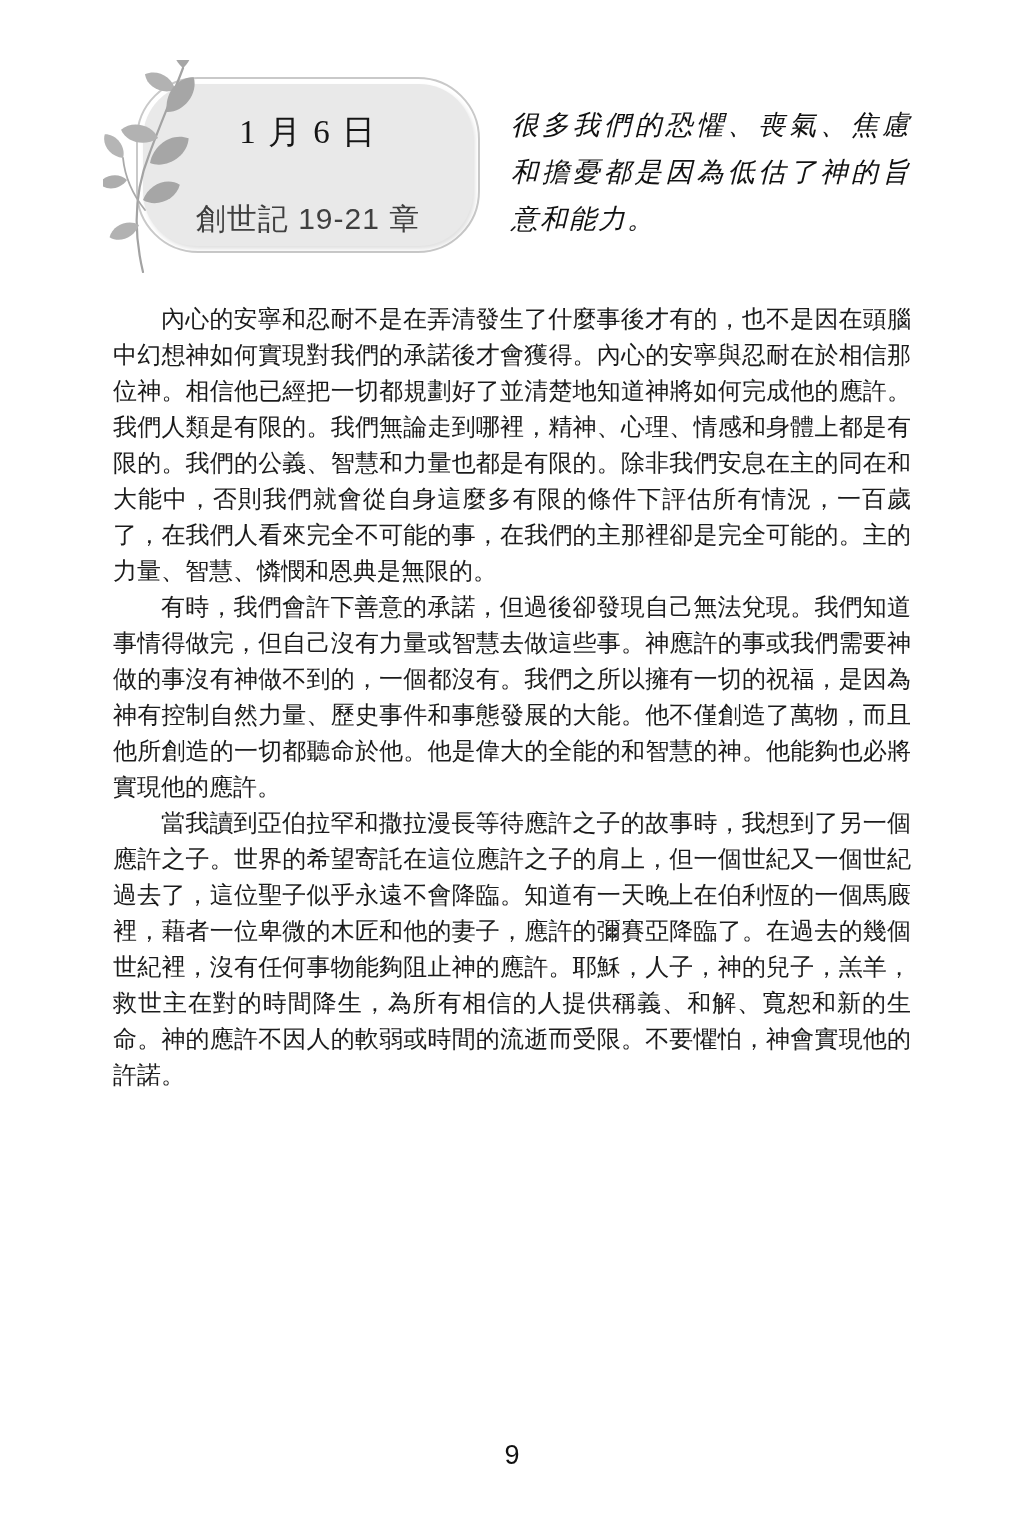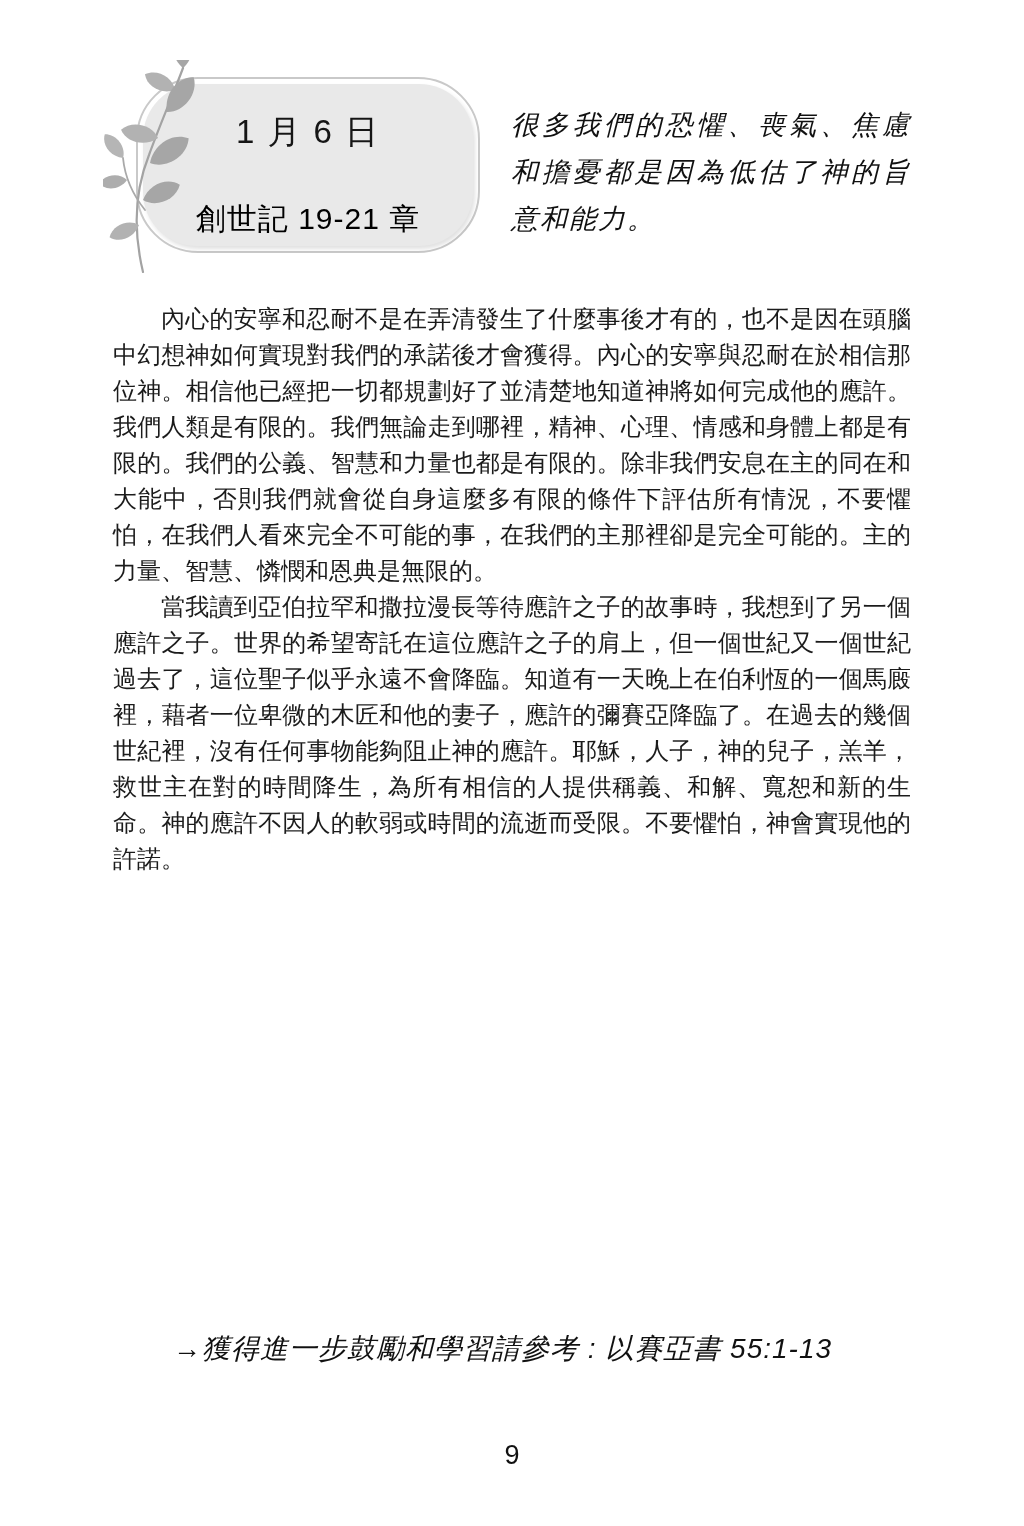--- a/index.html
+++ b/index.html
@@ -43,31 +43,31 @@
     border-radius: 54px;
     box-shadow: 2px 3px 4px rgba(0,0,0,0.12);
     display: flex;
     flex-direction: column;
     align-items: center;
     justify-content: flex-start;
     padding-top: 26px;
     row-gap: 44px;
   }
   .header-date {
-    font-family: Liberation Sans, sans-serif;
+    font-family: Liberation Serif, serif;
     font-size: 33px;
     letter-spacing: 2px;
     color: #151515;
     white-space: nowrap;
   }
   .header-reading {
     font-family: "Liberation Sans", "DejaVu Sans", sans-serif;
     font-size: 30px;
     letter-spacing: 1px;
-    color: #000000;
+    color: #404040;
     white-space: nowrap;
   }
 
   
   .quote {
     position: absolute;
     left: 511px;
     top: 102px;
     width: 400px;
     font-size: 27px;
@@ -148,21 +148,21 @@
   <div class="header-box-outer">
     <div class="header-box-inner">
       <div class="header-date">1 月 6 日</div>
       <div class="header-reading">創世記 19-21 章</div>
     </div>
   </div>
 
   <div class="quote">很多我們的恐懼、喪氣、焦慮和擔憂都是因為低估了神的旨意和能力。</div>
 
   <div class="body-text">
-    <p>內心的安寧和忍耐不是在弄清發生了什麼事後才有的，也不是因在頭腦中幻想神如何實現對我們的承諾後才會獲得。內心的安寧與忍耐在於相信那位神。相信他已經把一切都規劃好了並清楚地知道神將如何完成他的應許。我們人類是有限的。我們無論走到哪裡，精神、心理、情感和身體上都是有限的。我們的公義、智慧和力量也都是有限的。除非我們安息在主的同在和大能中，否則我們就會從自身這麼多有限的條件下評估所有情況，不要懼怕，在我們人看來完全不可能的事，在我們的主那裡卻是完全可能的。主的力量、智慧、憐憫和恩典是無限的。</p>
+    <p>內心的安寧和忍耐不是在弄清發生了什麼事後才有的，也不是因在頭腦中幻想神如何實現對我們的承諾後才會獲得。內心的安寧與忍耐在於相信那位神。相信他已經把一切都規劃好了並清楚地知道神將如何完成他的應許。我們人類是有限的。我們無論走到哪裡，精神、心理、情感和身體上都是有限的。我們的公義、智慧和力量也都是有限的。除非我們安息在主的同在和大能中，否則我們就會從自身這麼多有限的條件下評估所有情況，一百歲了，在我們人看來完全不可能的事，在我們的主那裡卻是完全可能的。主的力量、智慧、憐憫和恩典是無限的。</p>
+    <p>有時，我們會許下善意的承諾，但過後卻發現自己無法兌現。我們知道事情得做完，但自己沒有力量或智慧去做這些事。神應許的事或我們需要神做的事沒有神做不到的，一個都沒有。我們之所以擁有一切的祝福，是因為神有控制自然力量、歷史事件和事態發展的大能。他不僅創造了萬物，而且他所創造的一切都聽命於他。他是偉大的全能的和智慧的神。他能夠也必將實現他的應許。</p>
     <p>當我讀到亞伯拉罕和撒拉漫長等待應許之子的故事時，我想到了另一個應許之子。世界的希望寄託在這位應許之子的肩上，但一個世紀又一個世紀過去了，這位聖子似乎永遠不會降臨。知道有一天晚上在伯利恆的一個馬廄裡，藉者一位卑微的木匠和他的妻子，應許的彌賽亞降臨了。在過去的幾個世紀裡，沒有任何事物能夠阻止神的應許。耶穌，人子，神的兒子，羔羊，救世主在對的時間降生，為所有相信的人提供稱義、和解、寬恕和新的生命。神的應許不因人的軟弱或時間的流逝而受限。不要懼怕，神會實現他的許諾。</p>
   </div>
 
-  <div class="reference">→獲得進一步鼓勵和學習請參考 : 以賽亞書 55:1-13</div>
 
   <div class="page-number">9</div>
 
 </div>
 
 </body></html>

